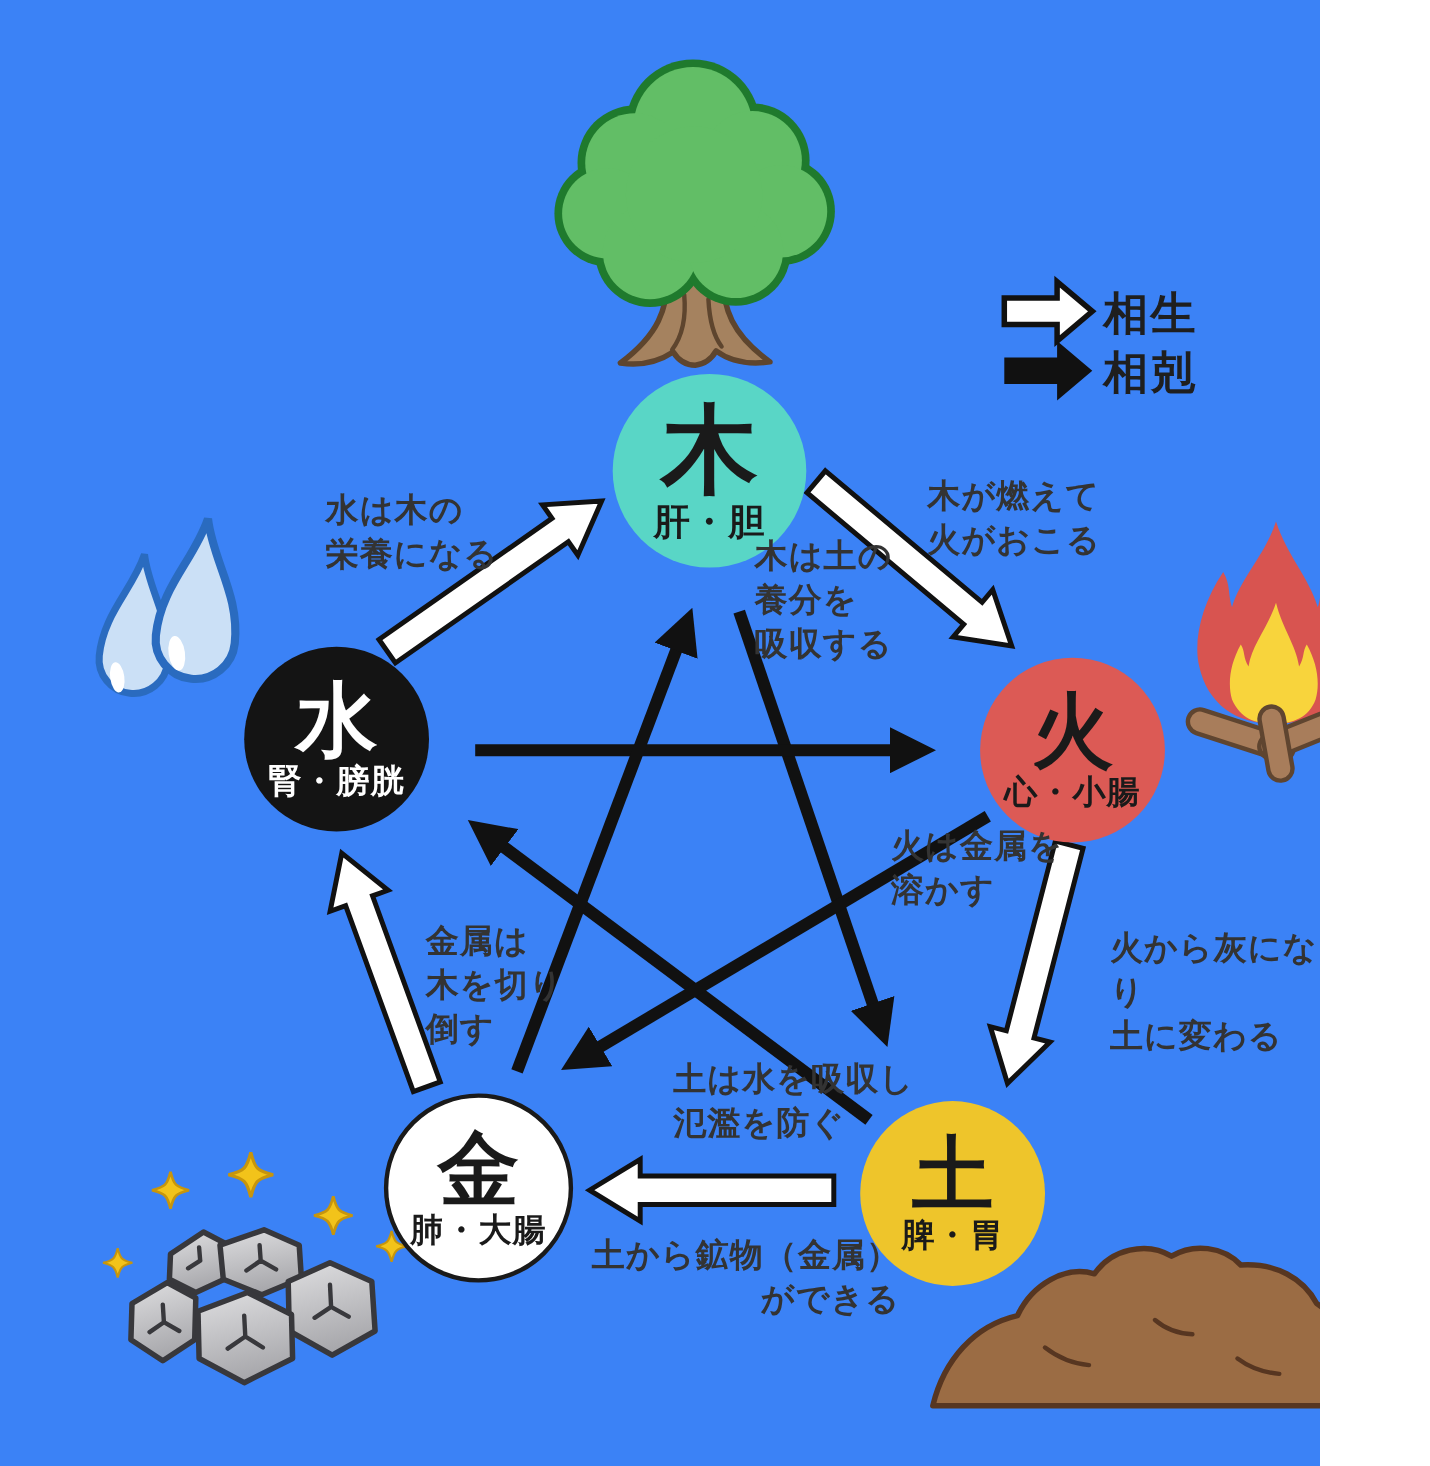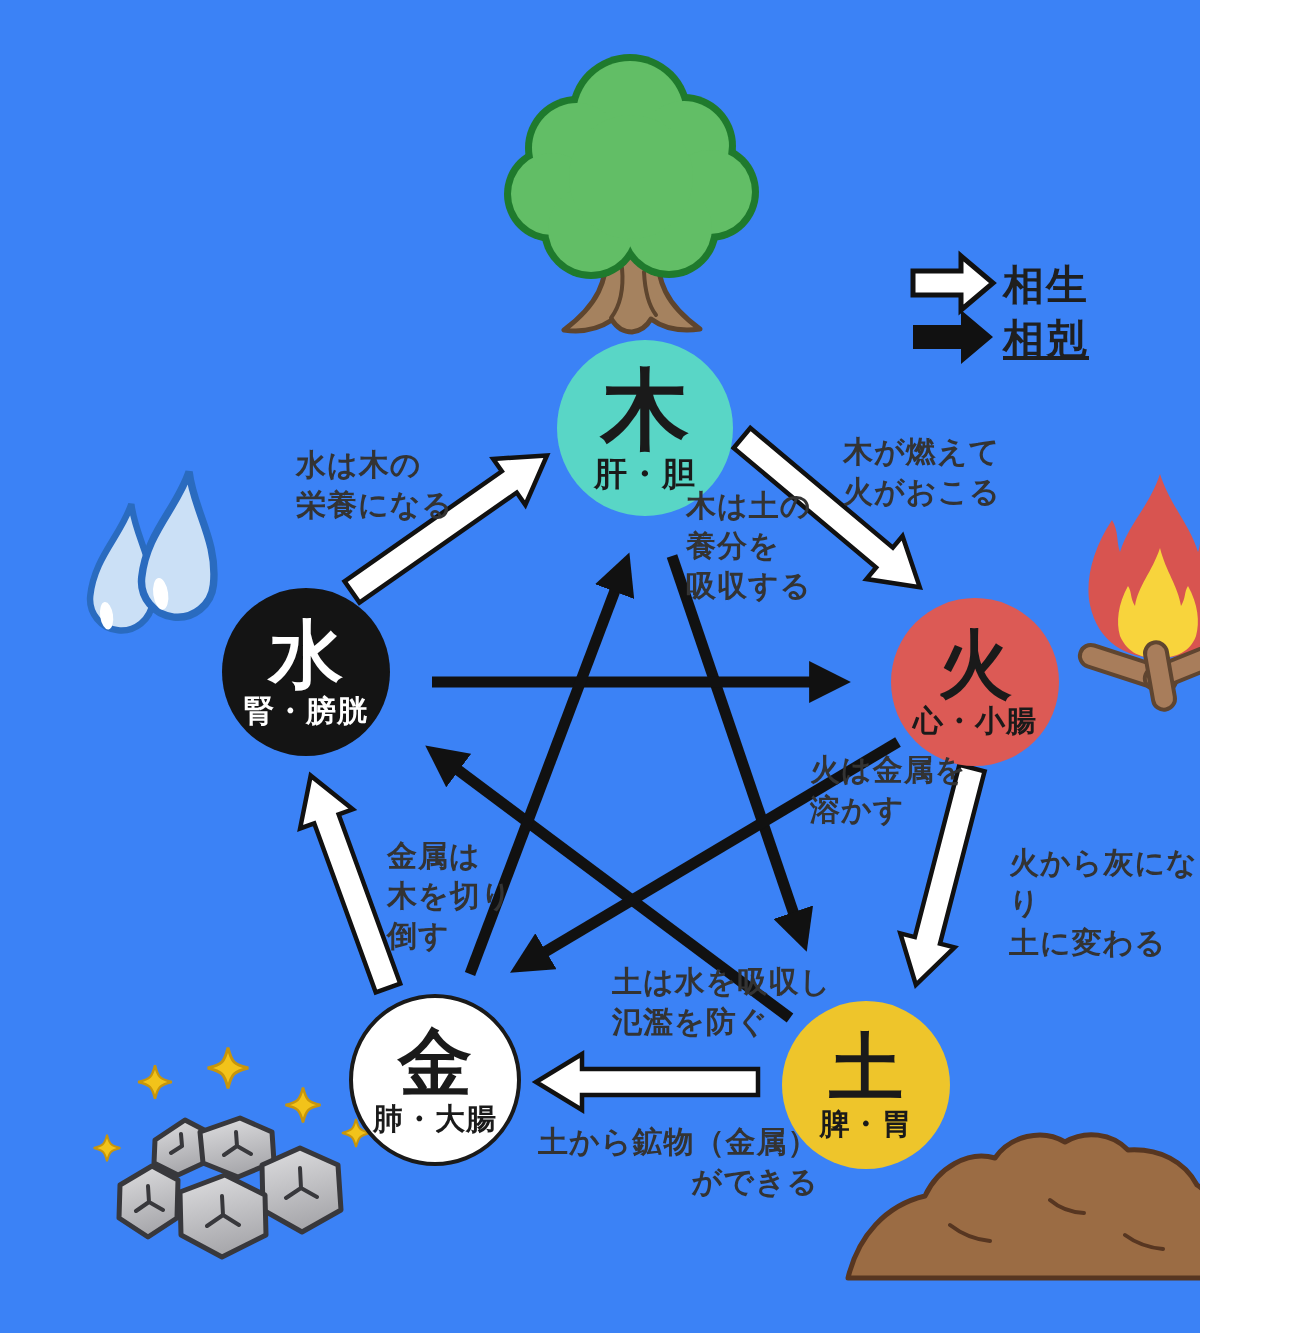--- a/index.html
+++ b/index.html
@@ -4,21 +4,21 @@
 <style>
   html,body{margin:0;padding:0;background:#fff;}
   .canvas{position:relative;width:1200px;height:1333px;background:#3b82f6;overflow:hidden;
           font-family:"Liberation Sans","DejaVu Sans",sans-serif;}
   svg.layer{position:absolute;left:0;top:0;width:1300px;height:1333px;}
   .lbl{position:absolute;font-weight:bold;font-size:30px;line-height:1.33;color:#333;
        white-space:pre-line;letter-spacing:1px;}
   .node{position:absolute;transform:translate(-50%,-50%);display:flex;flex-direction:column;
         align-items:center;justify-content:center;color:#1a1a1a;text-align:center;}
   .node .k{font-weight:bold;font-size:74px;line-height:1;}
-  .node .o{font-weight:bold;font-size:30px;line-height:1;margin-top:4px;letter-spacing:1px;font-family:Liberation Serif, serif;}
+  .node .o{font-weight:bold;font-size:30px;line-height:1;margin-top:4px;letter-spacing:1px;}
   .node-wood .k{font-size:88px;}
   .node-wood .o{font-size:33px;}
   .node-water{color:#ffffff;}
   .legend-label{position:absolute;font-size:41px;font-weight:bold;color:#1f1f1f;letter-spacing:2px;}
 </style>
 </head>
 <body>
 
 <div class="canvas">
 
@@ -136,21 +136,21 @@
     <circle cx="975" cy="682" r="84" fill="#dc5a55"></circle>
     <circle cx="866" cy="1085" r="84" fill="#eec52b"></circle>
     <circle cx="435" cy="1080" r="84" stroke-width="4" fill="#ffffff" stroke="#1a1a1a"></circle>
     <circle cx="306" cy="672" r="84" fill="#141414"></circle>
 
     <polygon transform="translate(913,283)" points="0,-12 48,-12 48,-27 80,0 48,27 48,12 0,12" fill="#ffffff" stroke="#111111" stroke-width="5"></polygon>
     <polygon transform="translate(913,337)" points="0,-12 48,-12 48,-27 80,0 48,27 48,12 0,12" fill="#111111"></polygon>
   </svg>
 
   <div class="legend-label" style="left:1003px;top:258px;">相生</div>
-  <div class="legend-label" style="left:1003px;top:312px;text-decoration:underline;">相剋</div>
+  <div class="legend-label" style="left:1003px;top:312px;">相剋</div>
 
   <div class="node node-wood" style="left:645px;top:428px;">
     <div class="k">木</div>
     <div class="o">肝・胆</div>
   </div>
   <div class="node node-fire" style="left:975px;top:682px;">
     <div class="k">火</div>
     <div class="o">心・小腸</div>
   </div>
   <div class="node node-earth" style="left:866px;top:1085px;">

